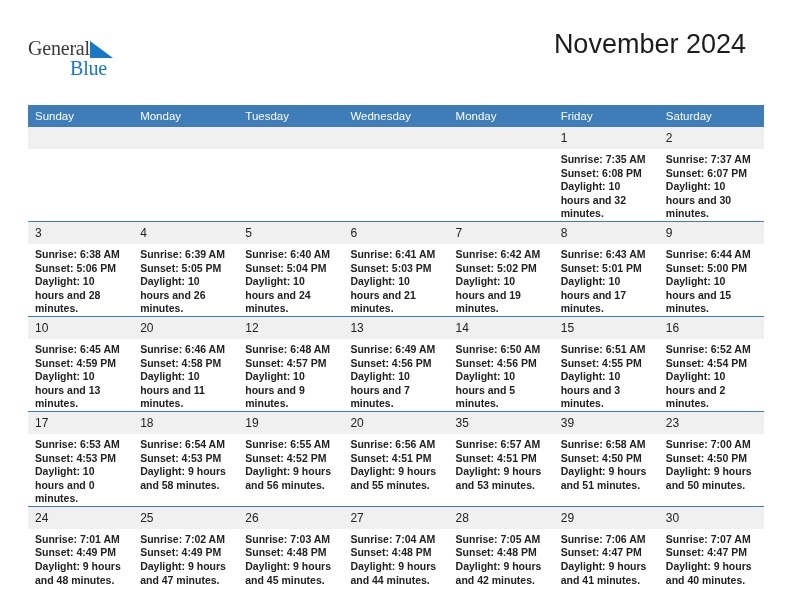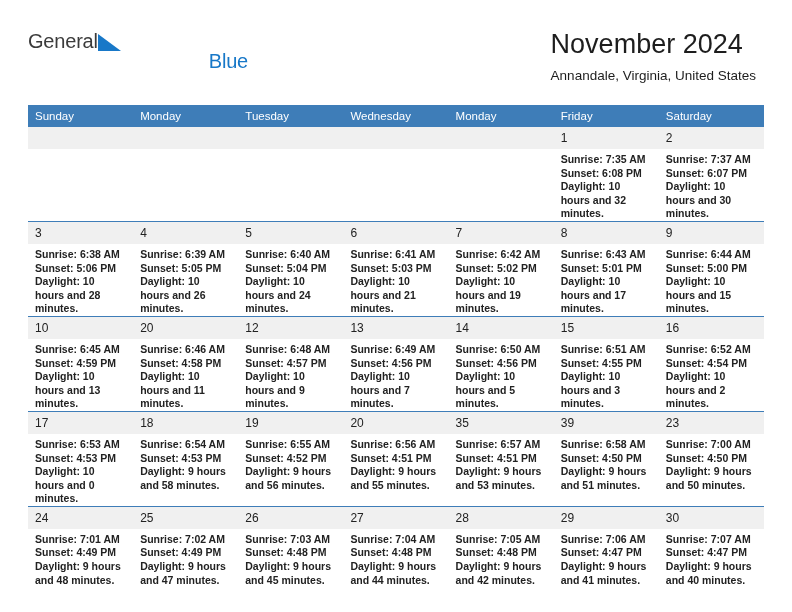--- a/index.html
+++ b/index.html
@@ -26,23 +26,24 @@
   .header {
     position: absolute;
     left: 28px;
     top: 28px;
     right: 28px;
     height: 70px;
   }
   .brand {
     position: absolute;
     left: 0;
-    top: 2px;
+    top: 9px;
     width: 220px;
     height: 52px;
+    font-family: Liberation Serif, serif;
   }
   .brand-top {
     position: relative;
     font-size: 20px;
     line-height: 22px;
     color: #3b3b3b;
     letter-spacing: -0.2px;
     height: 22px;
     white-space: nowrap;
   }
@@ -58,28 +59,27 @@
     margin-left: 0px;
     margin-top: 3px;
   }
   .brand-bottom {
     font-size: 20px;
     line-height: 22px;
     color: #1878c8;
     margin-left: 42px;
     margin-top: -2px;
     letter-spacing: -0.2px;
-    text-align: right;
   }
 
   .title-block {
     position: absolute;
-    right: 8px;
+    right: 18px;
     top: 0;
-    text-align: left;
+    text-align: center;
     margin-left: 40px;
   }
   .cal-title {
     font-size: 27px;
     line-height: 32px;
     font-weight: normal;
     color: #1d1d1d;
     white-space: nowrap;
   }
   .cal-subtitle {
@@ -160,21 +160,20 @@
       <div class="brand-top">
         <span class="word">General</span><span class="brand-tri"><svg width="23" height="17" viewBox="0 0 23 17" xmlns="http://www.w3.org/2000/svg">
               <polygon points="0,0 23,17 0,17" fill="#1878c8"></polygon>
             </svg></span>
       </div>
       <div class="brand-bottom">Blue</div>
     </div>
 
     <div class="title-block">
       <div class="cal-title">November 2024</div>
-      <div class="cal-subtitle">Annandale, Virginia, United States</div>
     </div>
 
   </div>
 
   <table class="calendar">
     <thead>
       <tr>
         <th>Sunday</th>
         <th>Monday</th>
         <th>Tuesday</th>

